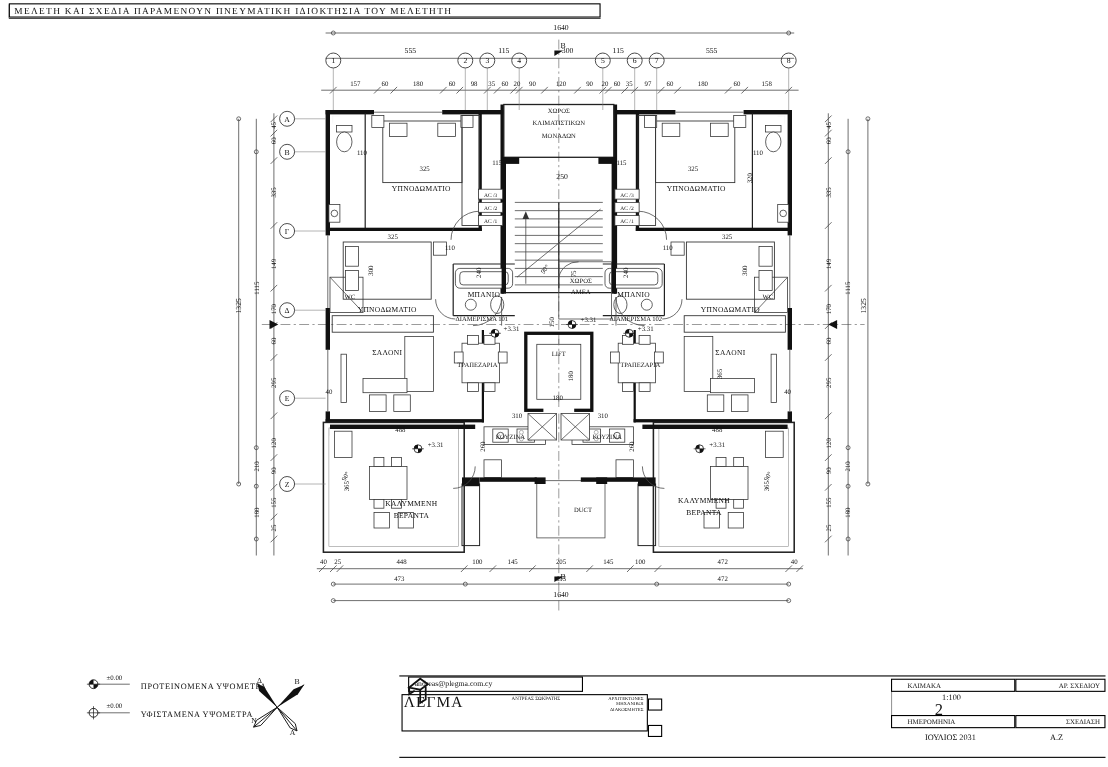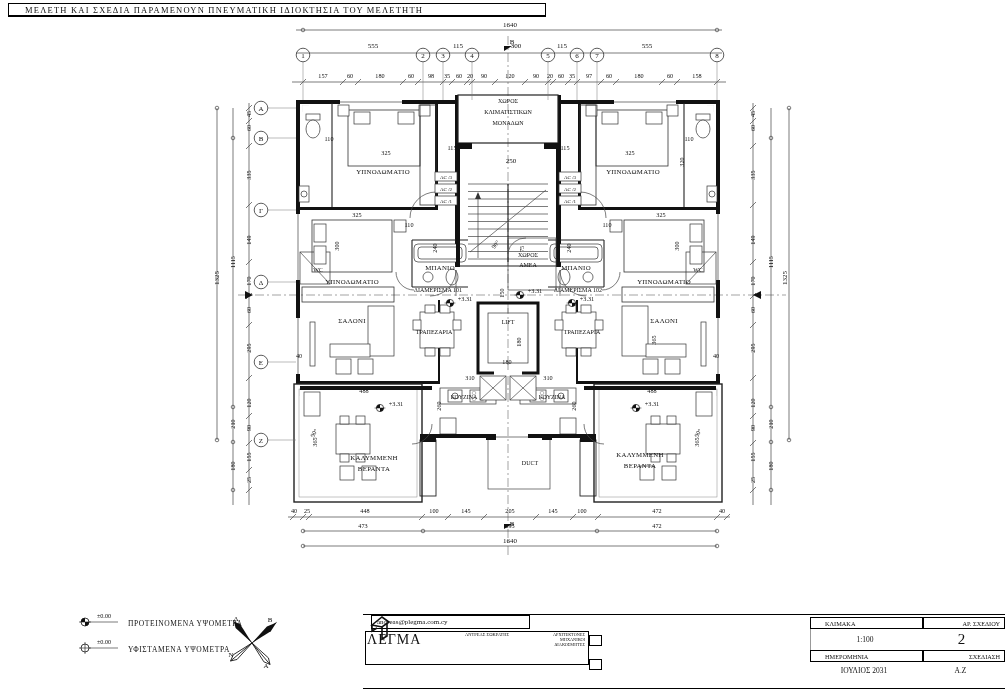--- a/index.html
+++ b/index.html
@@ -1,19 +1,19 @@
 <!DOCTYPE html>
 <html><head>
 <meta charset="utf-8">
 <style>
   html,body{margin:0;padding:0;background:#fff;}
   body{width:1007px;height:697px;position:relative;overflow:hidden;
        font-family:"Liberation Serif",serif;color:#111;}
   .copyright-box{position:absolute;left:8px;top:3px;width:538px;height:13px;
-       border:1px solid #000;box-shadow:0 1px 0 #000;display:flex;align-items:center;padding-left:16px;box-sizing:border-box;}
+       border:1px solid #000;box-shadow:0 1px 0 #000;display:flex;align-items:center;padding-left:4px;box-sizing:border-box;}
   .copyright-box span{font-size:8.5px;letter-spacing:1.2px;white-space:nowrap;}
   svg{position:absolute;left:0;top:0;}
   svg text{font-family:"Liberation Serif",serif;fill:#111;text-anchor:middle;}
   .dim{font-size:6.2px;}
   .dimb{font-size:7px;}
   .bubble{font-size:7px;}
   .room{font-size:6.8px;letter-spacing:.3px;}
   .rooms{font-size:6px;}
   .tiny{font-size:5px;}
   .lg{font-size:7.5px;text-anchor:start;letter-spacing:.6px;}
@@ -527,21 +527,21 @@
 
   <div class="tb-sq" style="left:226px;top:21px;"></div>
   <div class="tb-sq" style="left:226px;top:45px;"></div>
 
 
   <div class="tb-right">
     <div class="tb-row">
       <div class="tb-cell-h sc" style="padding-left:14px;">ΚΛΙΜΑΚΑ</div>
       <div class="tb-cell-h dn" style="justify-content:flex-end;padding-right:4px;">ΑΡ. ΣΧΕΔΙΟΥ</div>
     </div>
-    <div class="tb-val" style="height:21px;border-left:1px solid #999;">
+    <div class="tb-val" style="height:21px;border-left:1px solid #999;flex-direction:column;">
       <div class="sc" style="font-size:7.5px;">1:100</div>
       <div class="dn" style="font-size:15px;">2</div>
     </div>
     <div class="tb-row">
       <div class="tb-cell-h sc" style="padding-left:14px;">ΗΜΕΡΟΜΗΝΙΑ</div>
       <div class="tb-cell-h dn" style="justify-content:flex-end;padding-right:4px;">ΣΧΕΔΙΑΣΗ</div>
     </div>
     <div class="tb-val" style="height:17px;">
       <div class="sc" style="font-size:7.5px;">ΙΟΥΛΙΟΣ 2031</div>
       <div class="dn" style="font-size:7.5px;">Α.Ζ</div>

